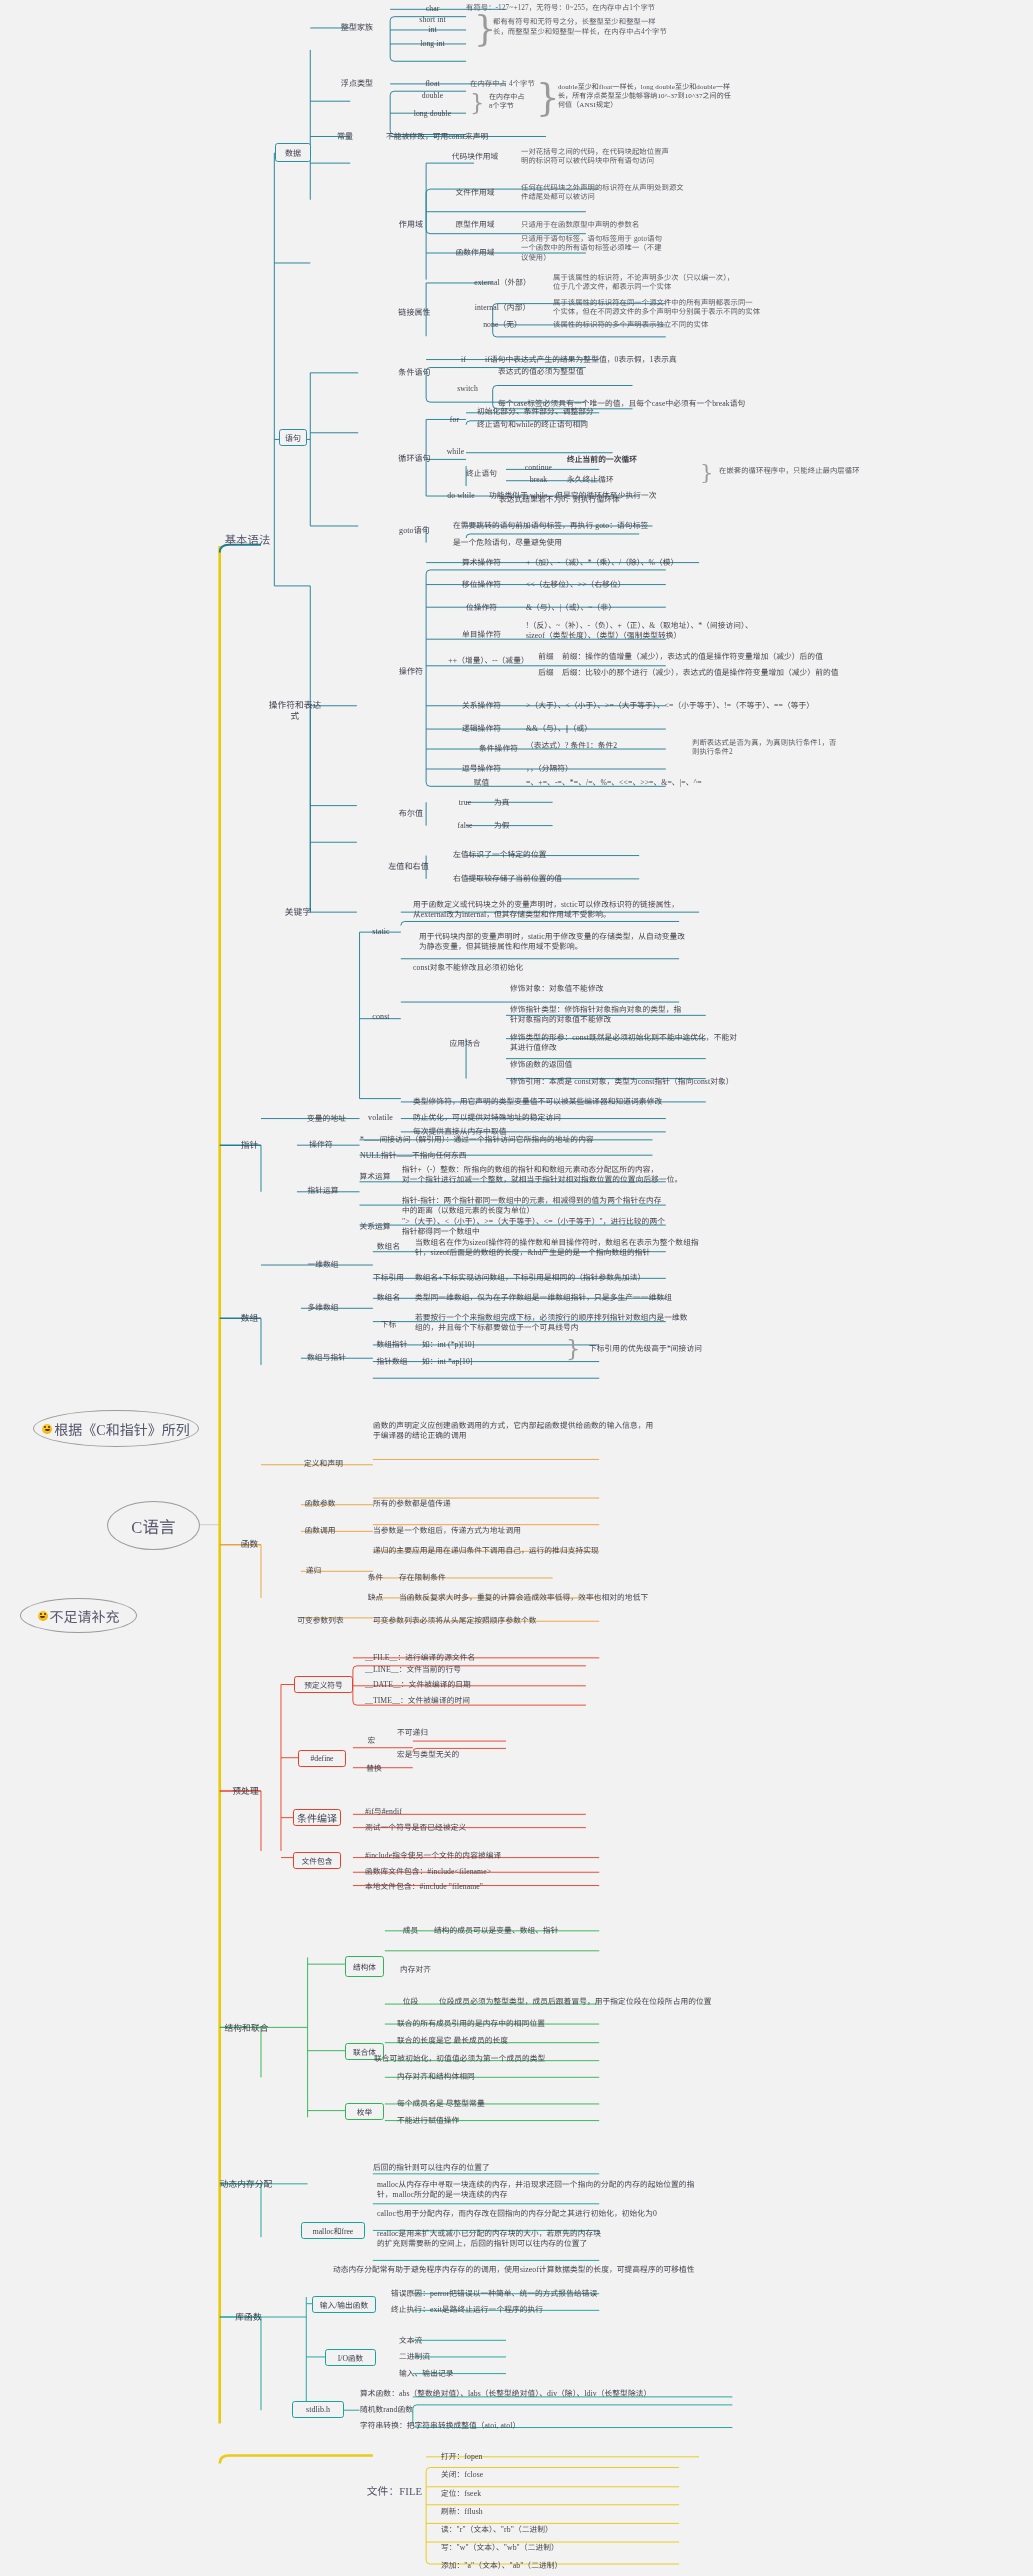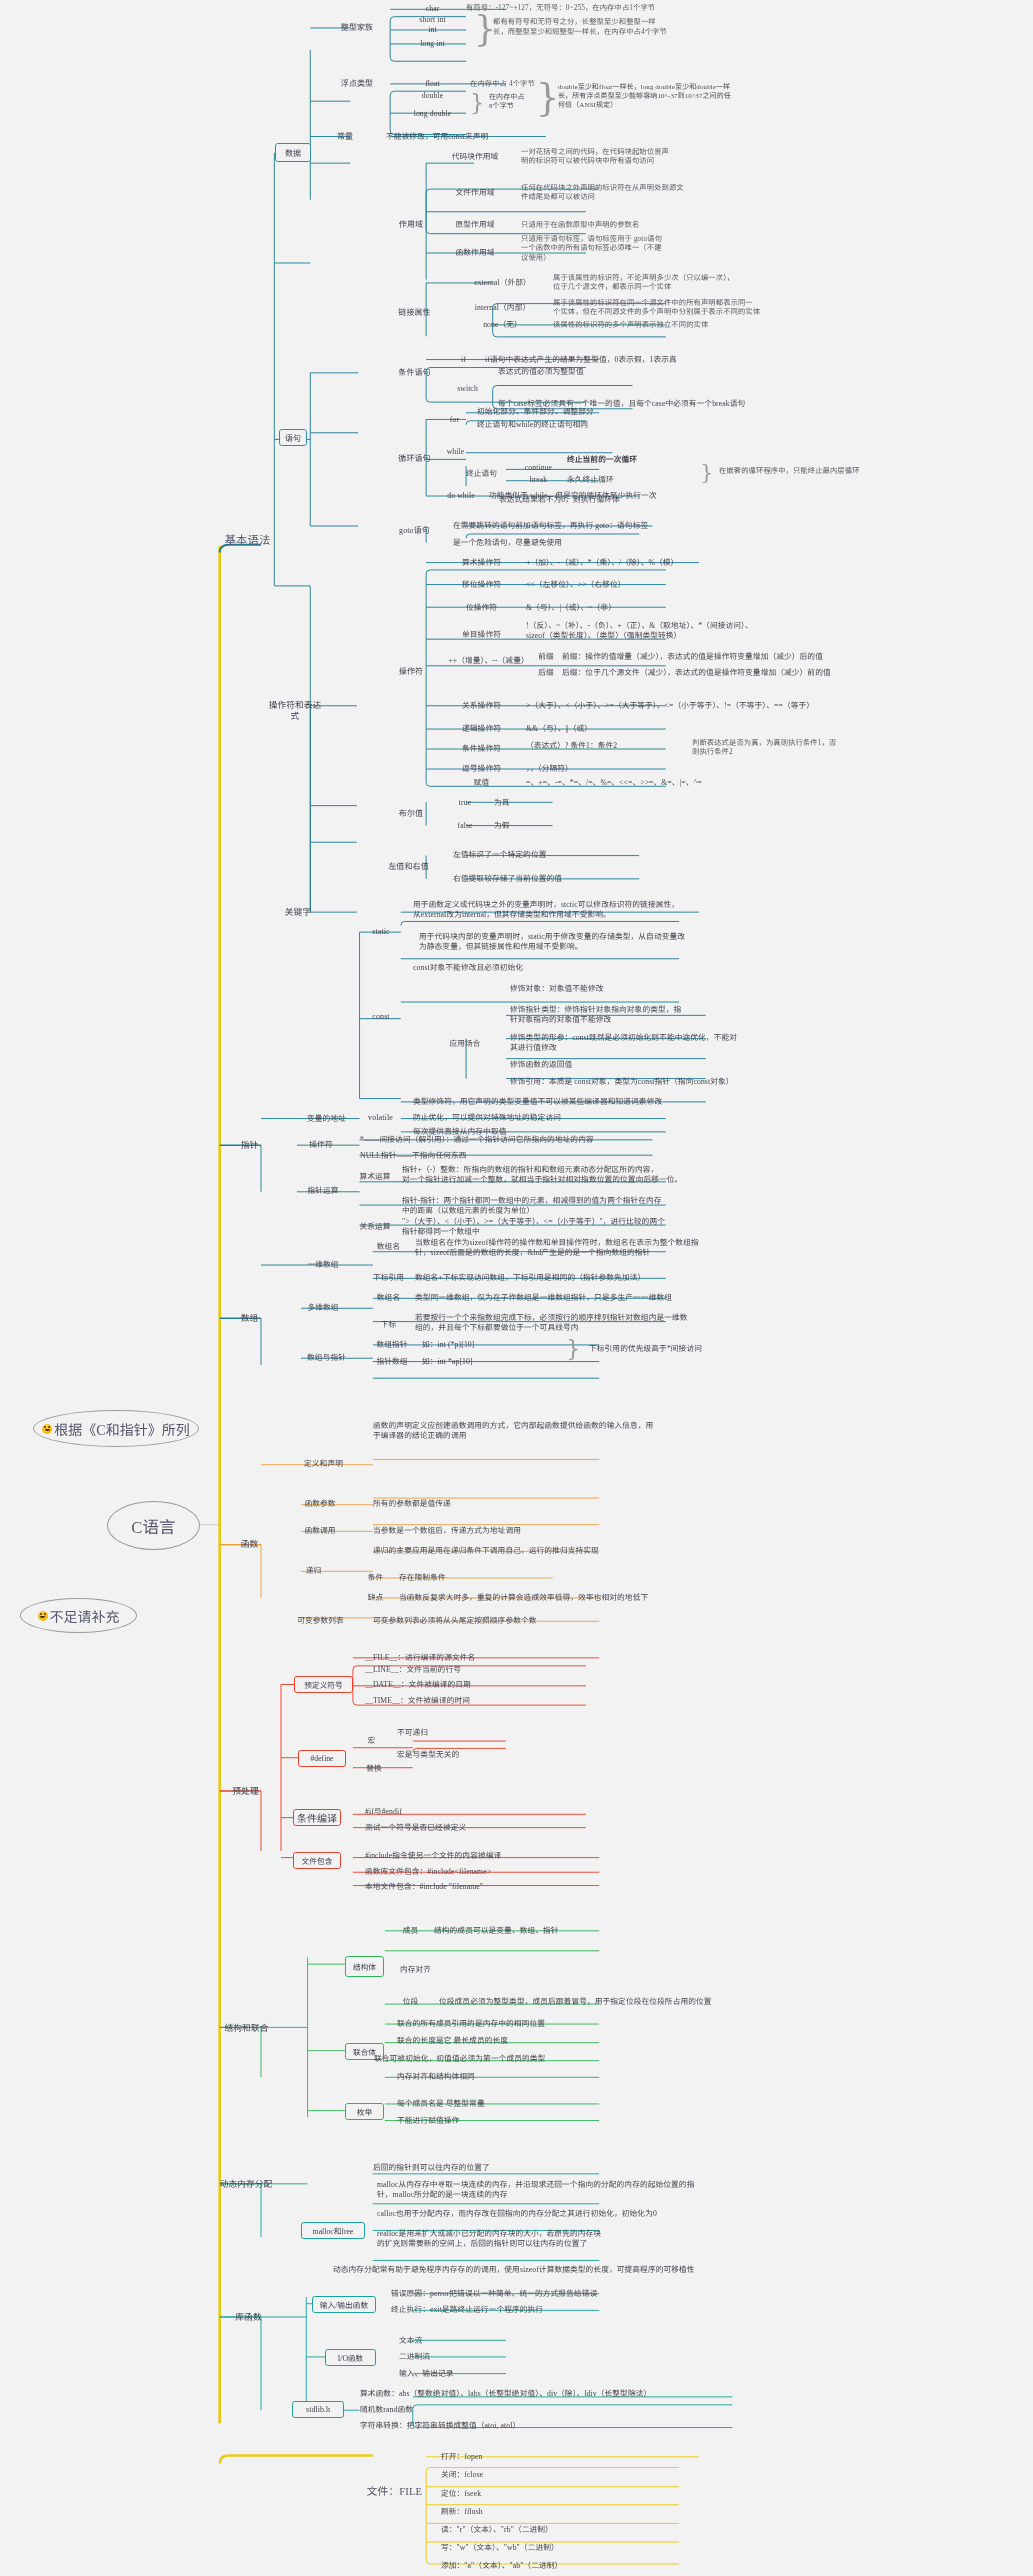--- a/index.html
+++ b/index.html
@@ -436,26 +436,26 @@
   <div class="nd t-leaf" style="left:526px; top:580px; width:306px;"><span>&lt;&lt;（左移位）、&gt;&gt;（右移位）</span></div>
   <div class="nd c t-leaf" style="left:445px; top:603px; width:73px;"><span>位操作符</span></div>
   <div class="nd t-leaf" style="left:526px; top:603px; width:306px;"><span>&amp;（与）、|（或）、~（非）</span></div>
   <div class="nd c t-leaf" style="left:445px; top:630px; width:73px;"><span>单目操作符</span></div>
   <div class="nd t-leaf" style="left:526px; top:621px; width:333px;"><span>!（反）、~（补）、-（负）、+（正）、&amp;（取地址）、*（间接访问）、
 sizeof（类型长度）、（类型）（强制类型转换）</span></div>
   <div class="nd c t-leaf" style="left:445px; top:656px; width:87px;"><span>++（增量）、--（减量）</span></div>
   <div class="nd c t-leaf" style="left:534px; top:652px; width:24px;">前缀</div>
   <div class="nd t-leaf" style="left:562px; top:652px; width:306px;"><span>前缀：操作的值增量（减少），表达式的值是操作符变量增加（减少）后的值</span></div>
   <div class="nd c t-leaf" style="left:534px; top:668px; width:24px;">后缀</div>
-  <div class="nd t-leaf" style="left:562px; top:668px; width:306px;"><span>后缀：位于几个源文件（减少），表达式的值是操作符变量增加（减少）前的值</span></div>
+  <div class="nd t-leaf" style="left:562px; top:668px; width:306px;"><span>后缀：比较小的那个进行（减少），表达式的值是操作符变量增加（减少）前的值</span></div>
   <div class="nd c t-leaf" style="left:445px; top:701px; width:73px;"><span>关系操作符</span></div>
   <div class="nd t-leaf" style="left:526px; top:701px; width:333px;"><span>&gt;（大于）、&lt;（小于）、&gt;=（大于等于）、&lt;=（小于等于）、!=（不等于）、==（等于）</span></div>
   <div class="nd c t-leaf" style="left:445px; top:724px; width:73px;"><span>逻辑操作符</span></div>
   <div class="nd t-leaf" style="left:526px; top:724px; width:306px;"><span>&amp;&amp;（与）、||（或）</span></div>
-  <div class="nd c t-leaf" style="left:445px; top:744px; width:73px;"><span>条件操作符</span></div>
+  <div class="nd c t-leaf" style="left:445px; top:744px; width:73px;text-align:right;"><span>条件操作符</span></div>
   <div class="nd t-leaf" style="left:526px; top:741px; width:166px;"><span>（表达式）? 条件1：条件2</span></div>
   <div class="nd t-note" style="left:692px; top:738px; width:186px;"><span>判断表达式是否为真，为真则执行条件1，否
 则执行条件2</span></div>
   <div class="nd c t-leaf" style="left:445px; top:764px; width:73px;"><span>逗号操作符</span></div>
   <div class="nd t-leaf" style="left:526px; top:764px; width:306px;"><span>，，（分隔符）</span></div>
   <div class="nd c t-leaf" style="left:445px; top:778px; width:73px;"><span>赋值</span></div>
   <div class="nd t-leaf" style="left:526px; top:778px; width:306px;"><span>=、+=、-=、*=、/=、%=、&lt;&lt;=、&gt;&gt;=、&amp;=、|=、^=</span></div>
 
   <div class="nd c t-l3" style="left:391px; top:809px; width:40px;"><span>布尔值</span></div>
   <div class="nd c t-leaf" style="left:445px; top:798px; width:40px;"><span>true</span></div>

